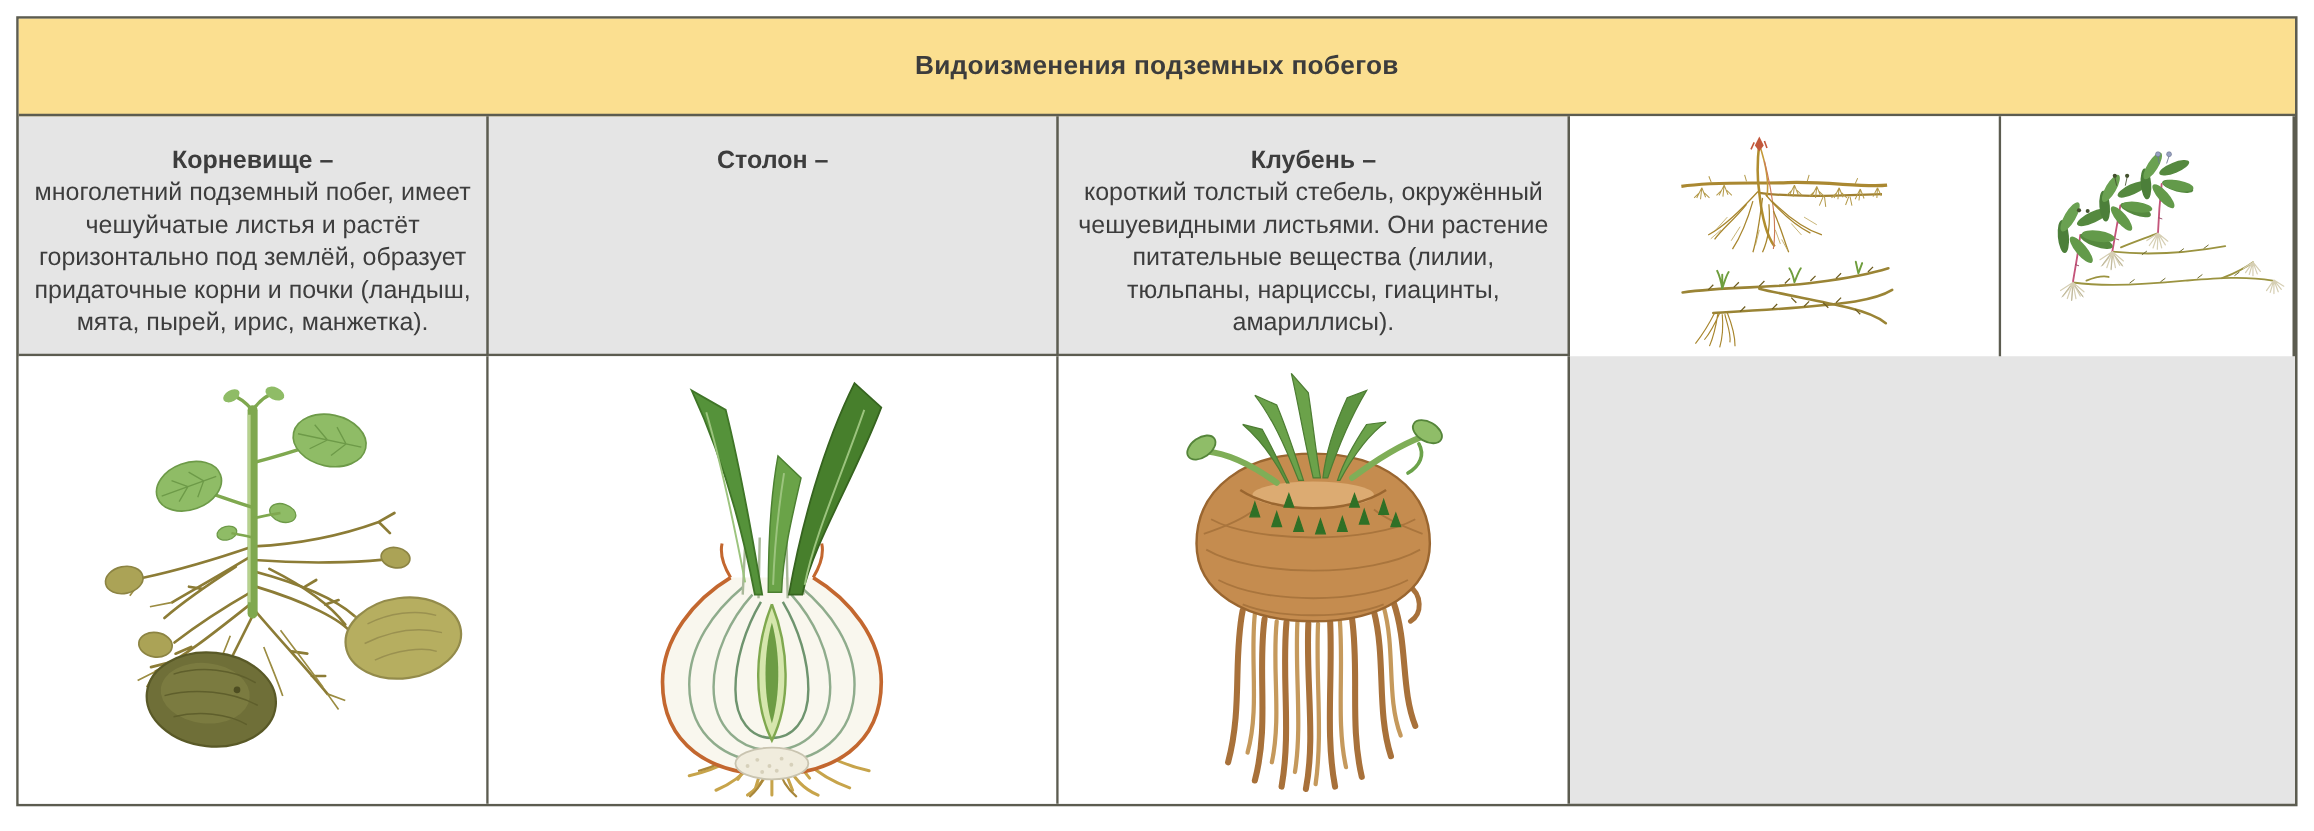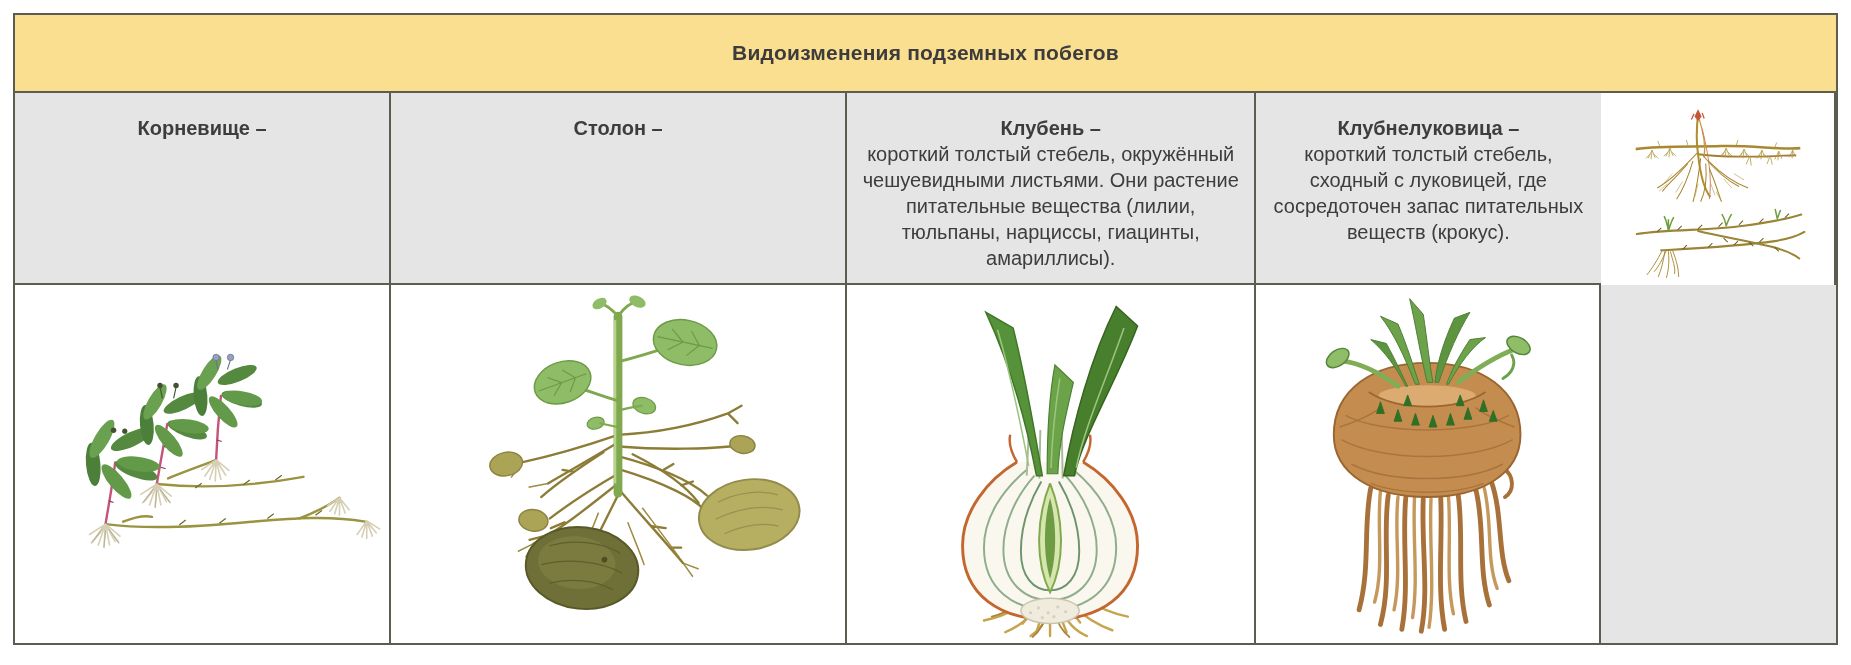--- a/index.html
+++ b/index.html
@@ -31,31 +31,28 @@
 <div class="table-wrap">
 
   <div class="title-band">
     <div class="title">Видоизменения подземных побегов</div>
   </div>
 
   <div class="grid">
 
     <div class="cell text-cell">
       <span class="term">Корневище –</span>
+      <div class="desc">многолетний подземный побег, имеет чешуйчатые листья и растёт горизонтально под землёй, образует придаточные корни и почки (ландыш, мята, пырей, ирис, манжетка).</div>
     </div>
     <div class="cell text-cell">
       <span class="term">Столон –</span>
     </div>
     <div class="cell text-cell">
       <span class="term">Клубень –</span>
       <div class="desc">короткий толстый стебель, окружённый чешуевидными листьями. Они растение питательные вещества (лилии, тюльпаны, нарциссы, гиацинты, амариллисы).</div>
-    </div>
-    <div class="cell text-cell last">
-      <span class="term">Клубнелуковица –</span>
-      <div class="desc">короткий толстый стебель, сходный с луковицей, где сосредоточен запас питательных веществ (крокус).</div>
     </div>
 
     <div class="cell img-cell">
       <svg viewBox="0 0 377 360" preserveAspectRatio="xMidYMid meet">
         <path d="M28,102 C80,94 140,98 195,96 C255,94 315,104 350,100" stroke="#aa8831" stroke-width="5" fill="none"></path>
         <path d="M150,112 C210,120 280,116 342,114" stroke="#a08030" stroke-width="3.5" fill="none"></path>
         <path d="M150,34 C147,60 146,86 150,112 C154,150 162,180 174,196" stroke="#b08d2f" stroke-width="4" fill="none"></path>
         <path d="M150,36 C158,60 166,90 162,118" stroke="#c49a3a" stroke-width="2.5" fill="none"></path>
         <path d="M143,38 l7,-14 l7,14 l-7,9 z" fill="#c2573b"></path>
         <path d="M137,44 l5,-11 M162,42 l-4,-11" stroke="#c2573b" stroke-width="2.5" fill="none"></path>

